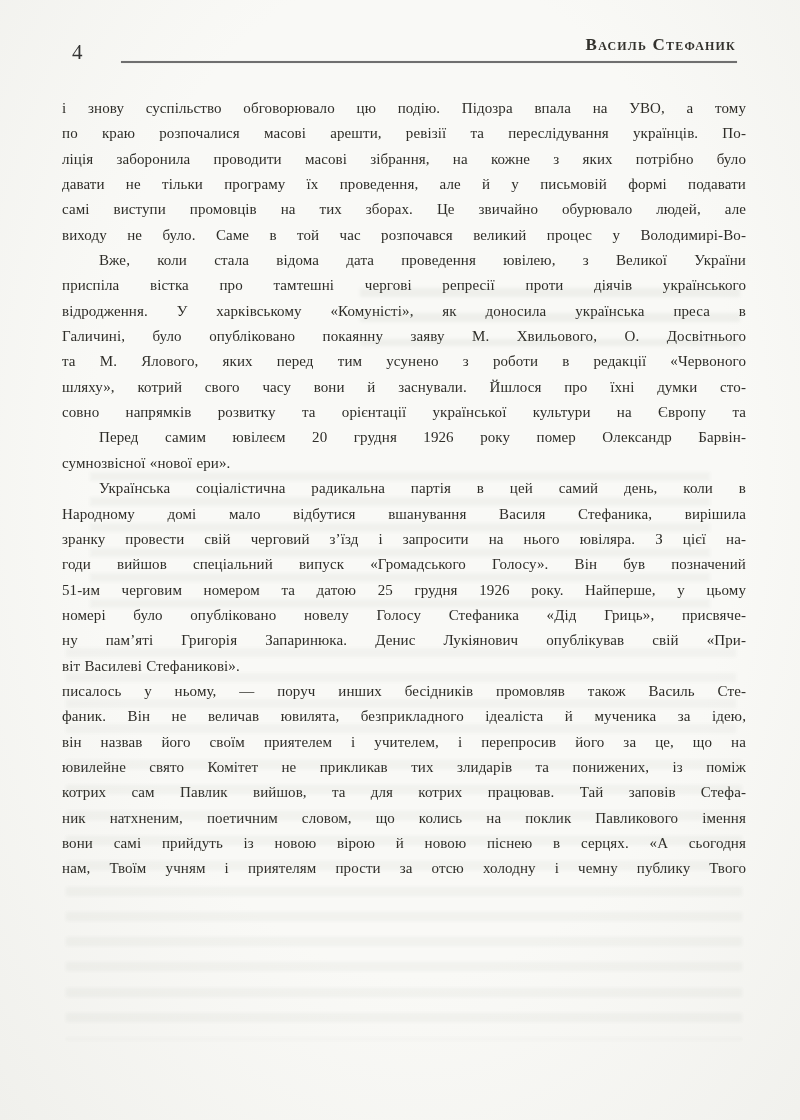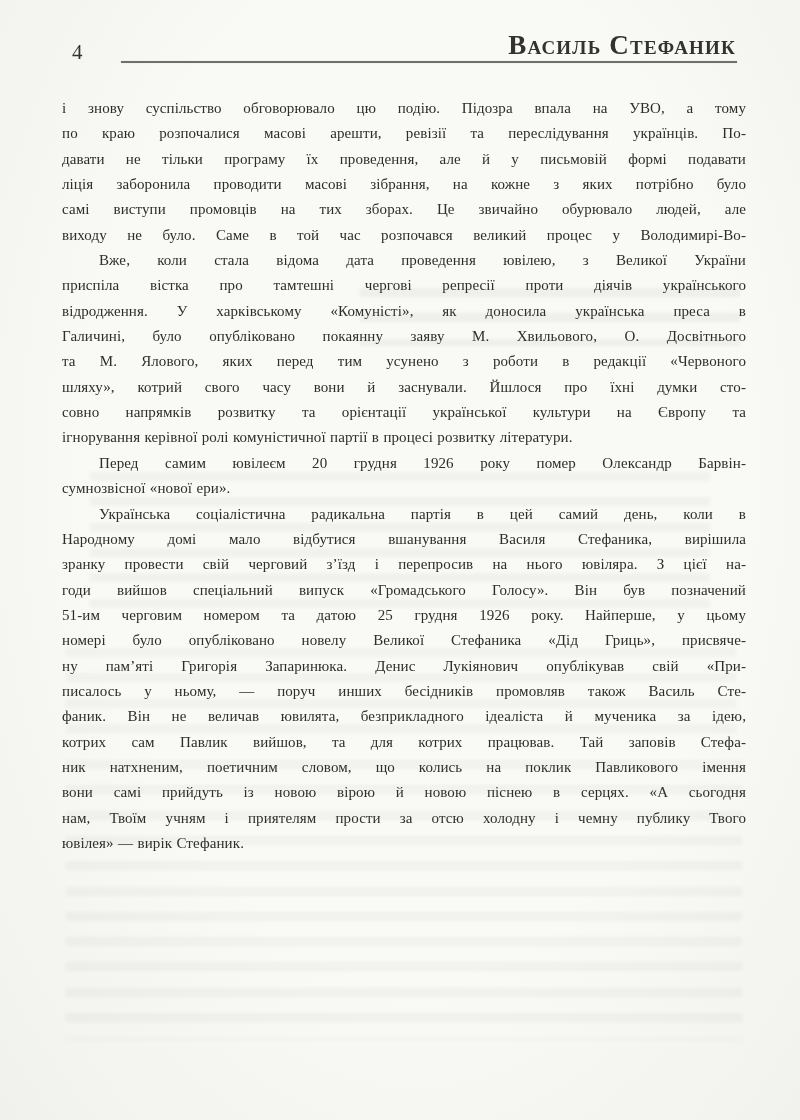--- a/index.html
+++ b/index.html
@@ -21,21 +21,21 @@
     color:var(--ink);
     background:radial-gradient(ellipse at 52% 42%, var(--paper) 55%, var(--paper-edge) 100%);
   }
   
   .pagenum{
     position:absolute;left:72px;top:41px;
     font-size:21px;line-height:22px;color:#333;
   }
   .runhead{
     position:absolute;right:64px;top:34px;
-    font-size:27px;line-height:22px;
+    font-size:17px;line-height:22px;
     font-variant:small-caps;
     font-weight:600;
     letter-spacing:1.2px;
     color:#33322d;
   }
   .rule{
     position:absolute;left:121px;right:63px;top:61px;
     height:2px;background:var(--rule);
     box-shadow:0 0 1px rgba(0,0,0,.25);
   }
@@ -78,56 +78,57 @@
   <div class="pagenum">4</div>
 
   <div class="runhead">Василь Стефаник</div>
 
   <div class="rule"></div>
 
   <main class="text-block" id="text-block">
       <div class="para">
         <div class="line">і знову суспільство обговорювало цю подію. Підозра впала на УВО, а тому</div>
         <div class="line">по краю розпочалися масові арешти, ревізії та переслідування українців. По-</div>
+        <div class="line">ліція заборонила проводити масові зібрання, на кожне з яких потрібно було</div>
         <div class="line">давати не тільки програму їх проведення, але й у письмовій формі подавати</div>
-        <div class="line">ліція заборонила проводити масові зібрання, на кожне з яких потрібно було</div>
         <div class="line">самі виступи промовців на тих зборах. Це звичайно обурювало людей, але</div>
         <div class="line">виходу не було. Саме в той час розпочався великий процес у Володимирі-Во-</div>
       </div>
       <div class="para">
         <div class="line indent">Вже, коли стала відома дата проведення ювілею, з Великої України</div>
         <div class="line">приспіла вістка про тамтешні чергові репресії проти діячів українського</div>
         <div class="line">відродження. У харківському «Комуністі», як доносила українська преса в</div>
         <div class="line">Галичині, було опубліковано покаянну заяву М. Хвильового, О. Досвітнього</div>
         <div class="line">та М. Ялового, яких перед тим усунено з роботи в редакції «Червоного</div>
         <div class="line">шляху», котрий свого часу вони й заснували. Йшлося про їхні думки сто-</div>
         <div class="line">совно напрямків розвитку та орієнтації української культури на Європу та</div>
-        <div class="line last">ігнорування керівної ролі комуністичної партії в процесі розвитку літератури.</div>
       </div>
       <div class="para">
         <div class="line indent">Перед самим ювілеєм 20 грудня 1926 року помер Олександр Барвін-</div>
         <div class="line last">сумнозвісної «нової ери».</div>
       </div>
       <div class="para">
         <div class="line indent">Українська соціалістична радикальна партія в цей самий день, коли в</div>
         <div class="line">Народному домі мало відбутися вшанування Василя Стефаника, вирішила</div>
-        <div class="line">зранку провести свій черговий з’їзд і перепросив на нього ювіляра. З цієї на-</div>
+        <div class="line">зранку провести свій черговий з’їзд і запросити на нього ювіляра. З цієї на-</div>
         <div class="line">годи вийшов спеціальний випуск «Громадського Голосу». Він був позначений</div>
         <div class="line">51-им черговим номером та датою 25 грудня 1926 року. Найперше, у цьому</div>
-        <div class="line">номері було опубліковано новелу Великої Стефаника «Дід Гриць», присвяче-</div>
+        <div class="line">номері було опубліковано новелу Голосу Стефаника «Дід Гриць», присвяче-</div>
         <div class="line">ну пам’яті Григорія Запаринюка. Денис Лукіянович опублікував свій «При-</div>
+        <div class="line last">віт Василеві Стефаникові».</div>
       </div>
       <div class="para">
         <div class="line">писалось у ньому, — поруч инших бесідників промовляв також Василь Сте-</div>
         <div class="line">фаник. Він не величав ювилята, безприкладного ідеаліста й мученика за ідею,</div>
+        <div class="line">він назвав його своїм приятелем і учителем, і перепросив його за це, що на</div>
+        <div class="line">ювилейне свято Комітет не прикликав тих злидарів та понижених, із поміж</div>
         <div class="line">котрих сам Павлик вийшов, та для котрих працював. Тай заповів Стефа-</div>
         <div class="line">ник натхненим, поетичним словом, що колись на поклик Павликового імення</div>
         <div class="line">вони самі прийдуть із новою вірою й новою піснею в серцях. «А сьогодня</div>
         <div class="line">нам, Твоїм учням і приятелям прости за отсю холодну і чемну публику Твого</div>
-        <div class="line last">ювілея» — вирік Стефаник.</div>
       </div>
     </main>
 
   <div class="bleed b1"></div>
   <div class="bleed b2"></div>
   <div class="bleed b3"></div>
   <div class="bleed b4"></div>
 
 </div>
 

